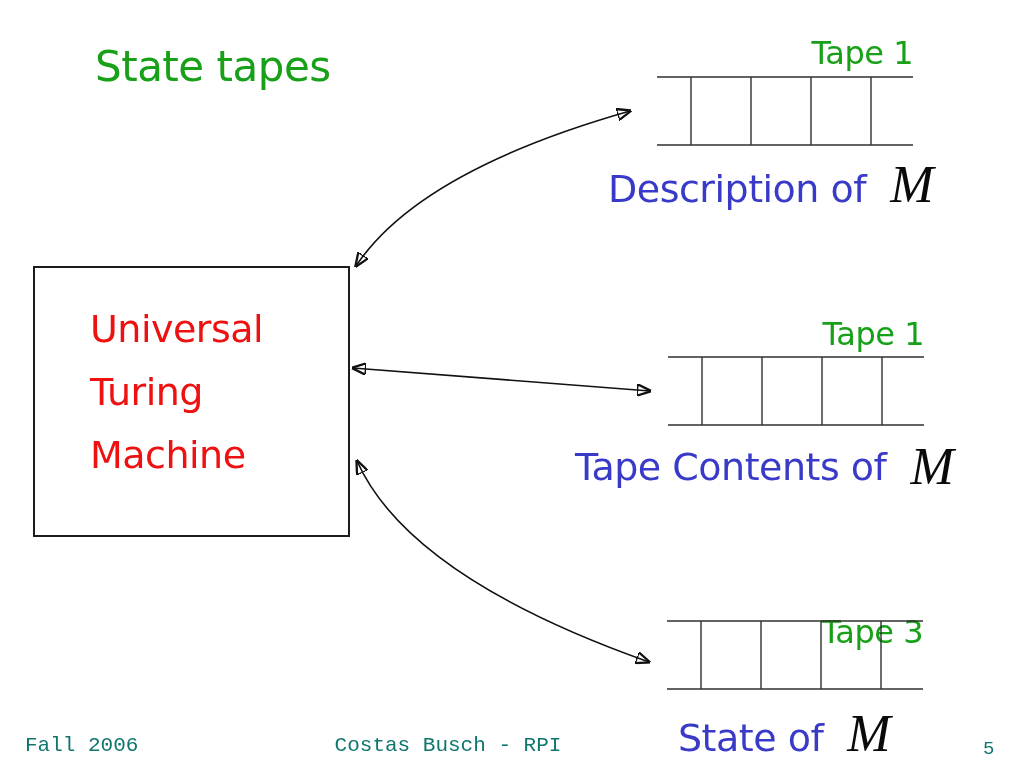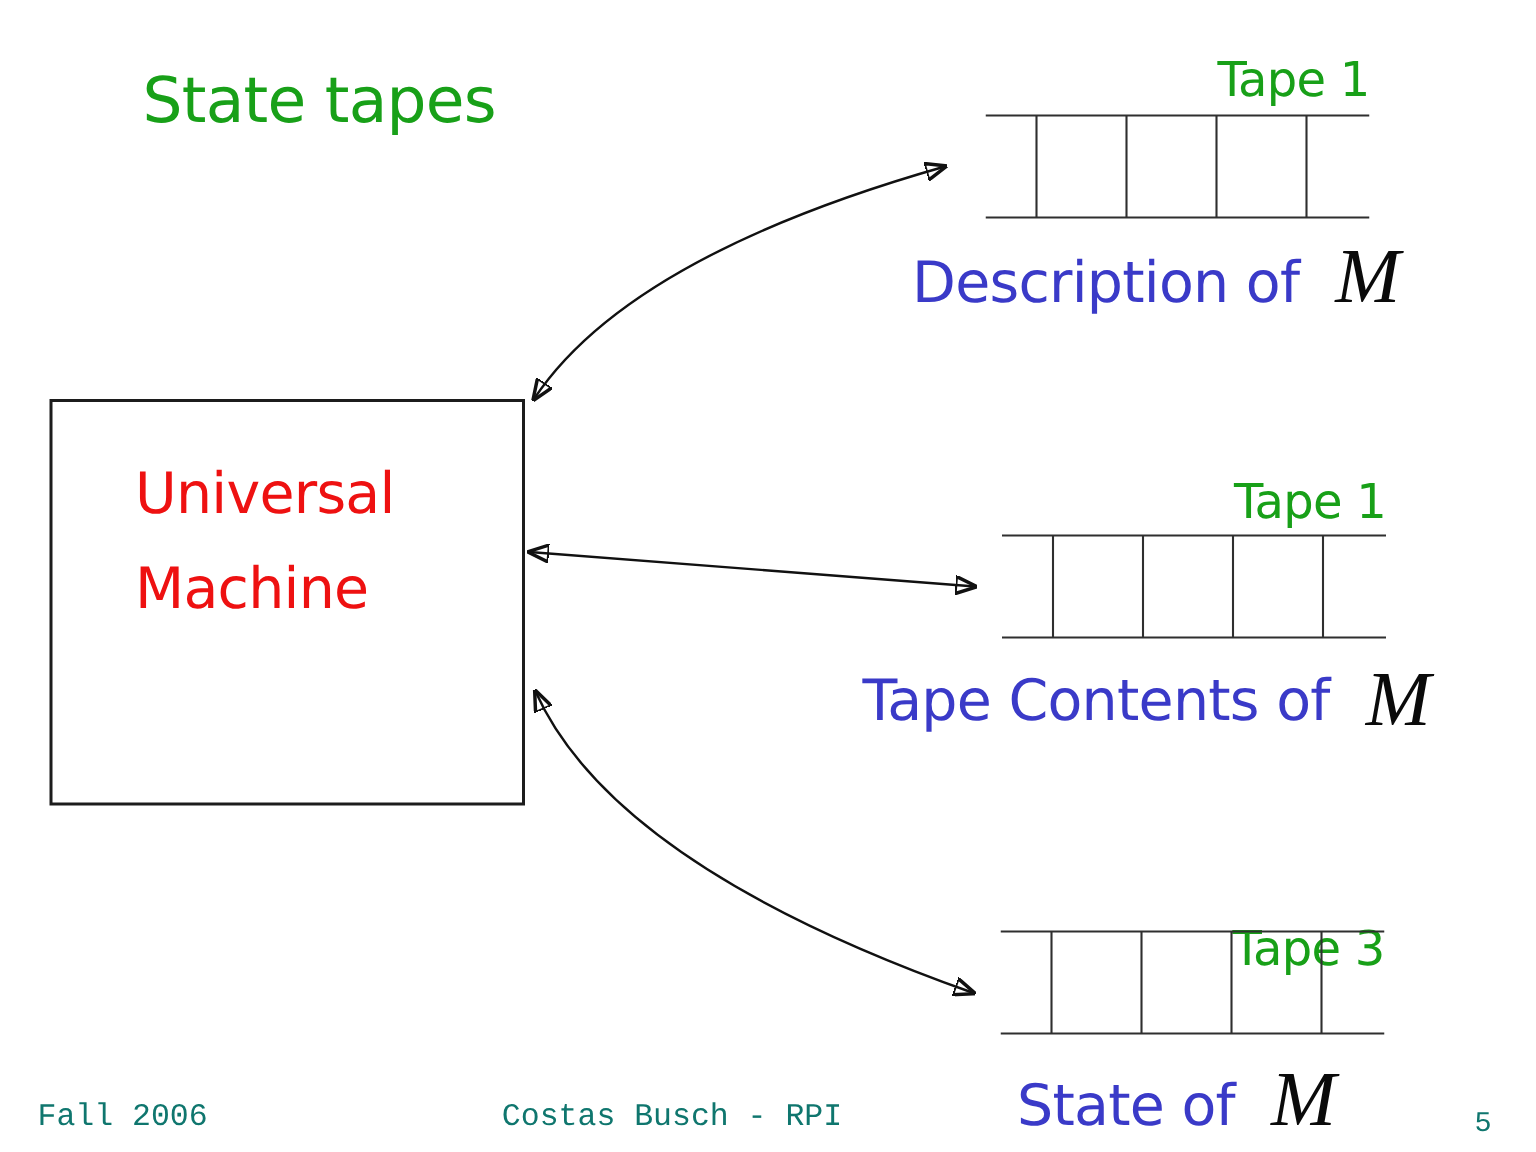--- a/index.html
+++ b/index.html
@@ -77,20 +77,21 @@
 </style>
 </head>
 <body>
 
 <div class="slide">
 
   <div class="title">State tapes</div>
 
   <div class="utm-box">
     <div class="utm-line">Universal</div>
+    <div class="utm-line">Turing</div>
     <div class="utm-line">Machine</div>
   </div>
 
   <div class="tape-label" style="left:657px;top:34px;">Tape 1</div>
   <svg class="tape-svg" style="left:657px;top:76px;" width="256" height="70" viewBox="0 0 256 70">
     <line x1="0" y1="1" x2="256" y2="1"></line>
     <line x1="0" y1="69" x2="256" y2="69"></line>
     <line x1="34" y1="1" x2="34" y2="69"></line>
     <line x1="94" y1="1" x2="94" y2="69"></line>
     <line x1="154" y1="1" x2="154" y2="69"></line>

